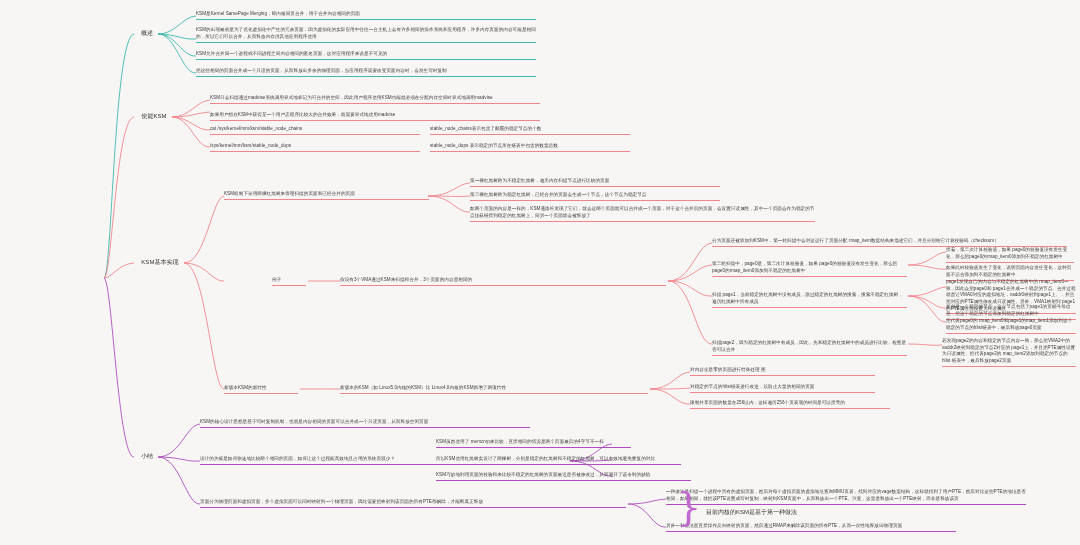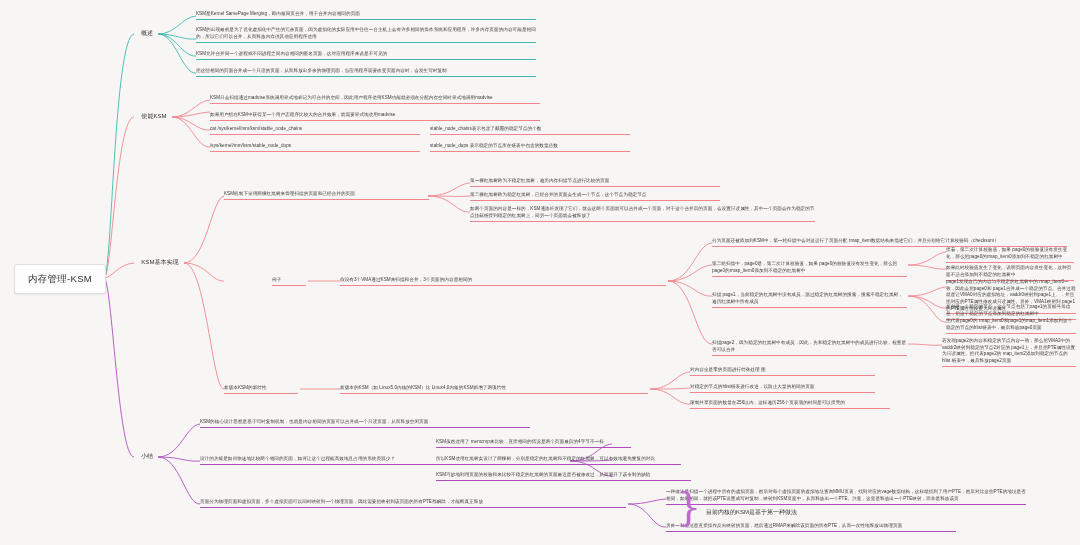--- a/index.html
+++ b/index.html
@@ -116,23 +116,20 @@
 
       <path d="M570,461 C594,461 598,445 612,444" stroke="#b04ec0"></path>
       <path d="M570,461 C594,461 598,461 612,460" stroke="#b04ec0"></path>
       <path d="M570,461 C594,461 598,477 612,476" stroke="#b04ec0"></path>
 
       <path d="M628,504 C648,504 652,500 666,499" stroke="#b04ec0"></path>
       <path d="M628,504 C648,504 652,528 666,527" stroke="#b04ec0"></path>
     </g>
   </svg>
 
-  <div class="root" style="left:14px;top:264px;width:90px;height:28px;">
-    <span>内存管理-KSM</span>
-  </div>
 
   <div class="node lvl1 no-rule" style="left:134px;top:29px;width:26px;">概述</div>
 
   <div class="node lvl2 c-teal" style="left:196px;top:11px;width:340px;">KSM是Kernel SamePage Merging，即内核同页合并，用于合并内容相同的页面</div>
   <div class="node lvl2 c-teal" style="left:196px;top:27px;width:340px;">KSM的出现最初是为了优化虚拟化中产生的冗余页面，因为虚拟化的实际应用中往往一台主机上会有许多相同的操作系统和应用程序，许多内存页面的内容可能是相同的，所以它们可以合并，从而释放内存供其他应用程序使用</div>
   <div class="node lvl2 c-teal" style="left:196px;top:51px;width:340px;">KSM允许合并同一个进程或不同进程之间内容相同的匿名页面，这对应用程序来说是不可见的</div>
   <div class="node lvl2 c-teal" style="left:196px;top:68px;width:340px;">把这些相同的页面合并成一个只读的页面，从而释放出多余的物理页面，当应用程序需要改变页面内容时，会发生写时复制</div>
 
   <div class="node lvl1 no-rule" style="left:134px;top:112px;width:40px;">使能KSM</div>
 

